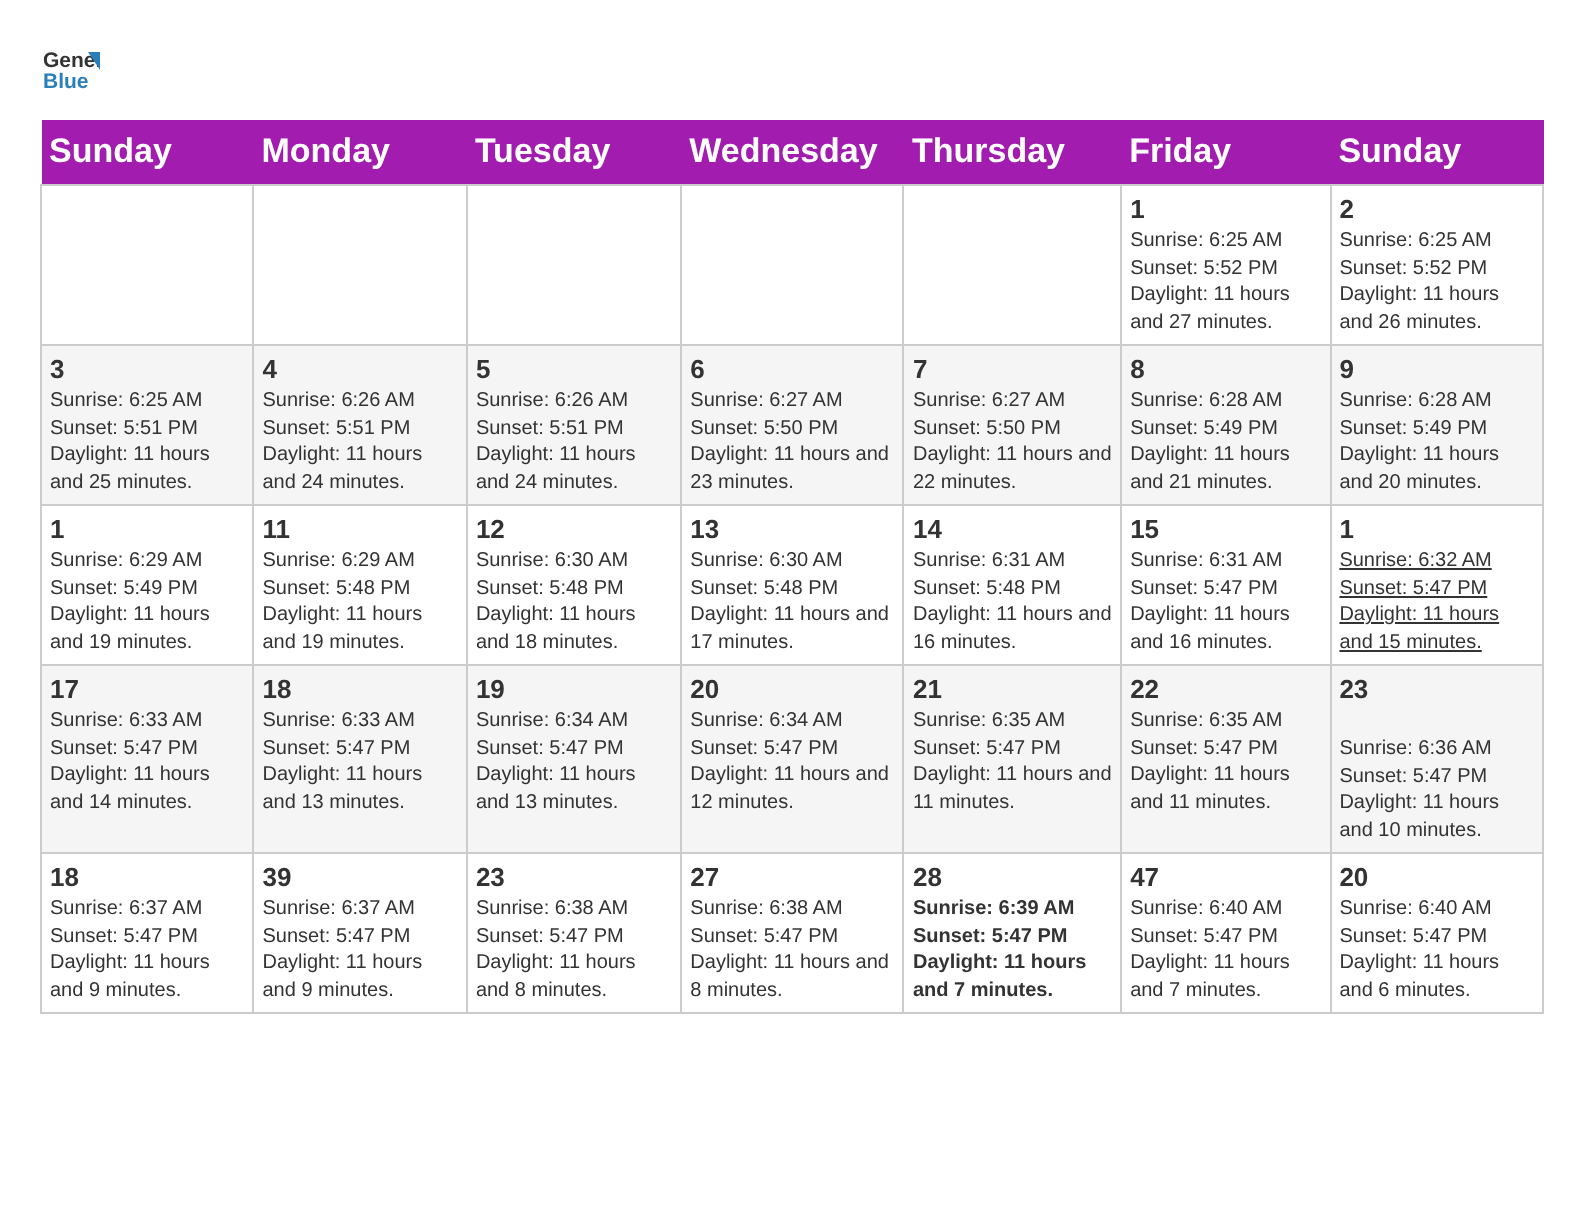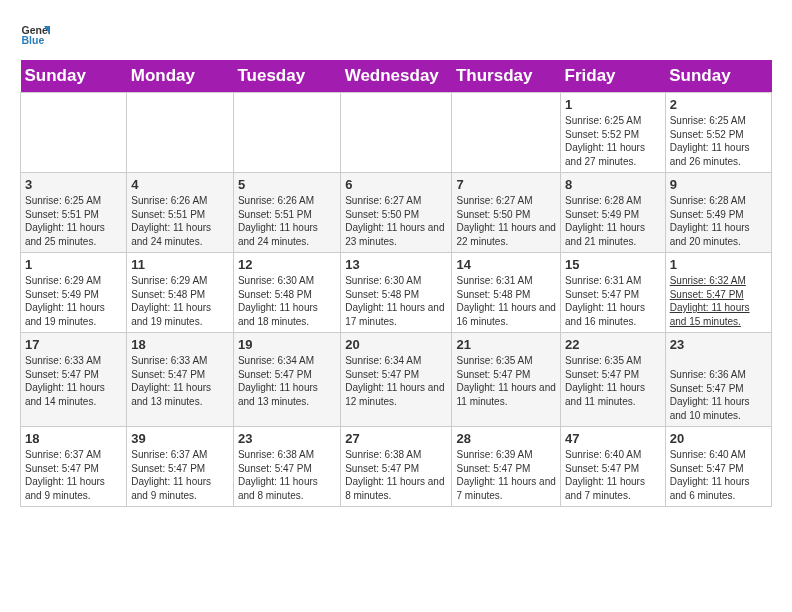--- a/index.html
+++ b/index.html
@@ -285,21 +285,21 @@
 Daylight: 11 hours and 8 minutes.</div>
         </td>
         <td>
           <span class="day-num">27</span>
           <div class="day-info" style="white-space: pre-line;">Sunrise: 6:38 AM
 Sunset: 5:47 PM
 Daylight: 11 hours and 8 minutes.</div>
         </td>
         <td>
           <span class="day-num">28</span>
-          <div class="day-info" style="white-space: pre-line;">Sunrise: 6:39 AM
+          <div class="day-info" style="white-space: pre-line; font-weight: bold;">Sunrise: 6:39 AM
 Sunset: 5:47 PM
 Daylight: 11 hours and 7 minutes.</div>
         </td>
         <td>
           <span class="day-num">47</span>
           <div class="day-info" style="white-space: pre-line;">Sunrise: 6:40 AM
 Sunset: 5:47 PM
 Daylight: 11 hours and 7 minutes.</div>
         </td>
         <td>

